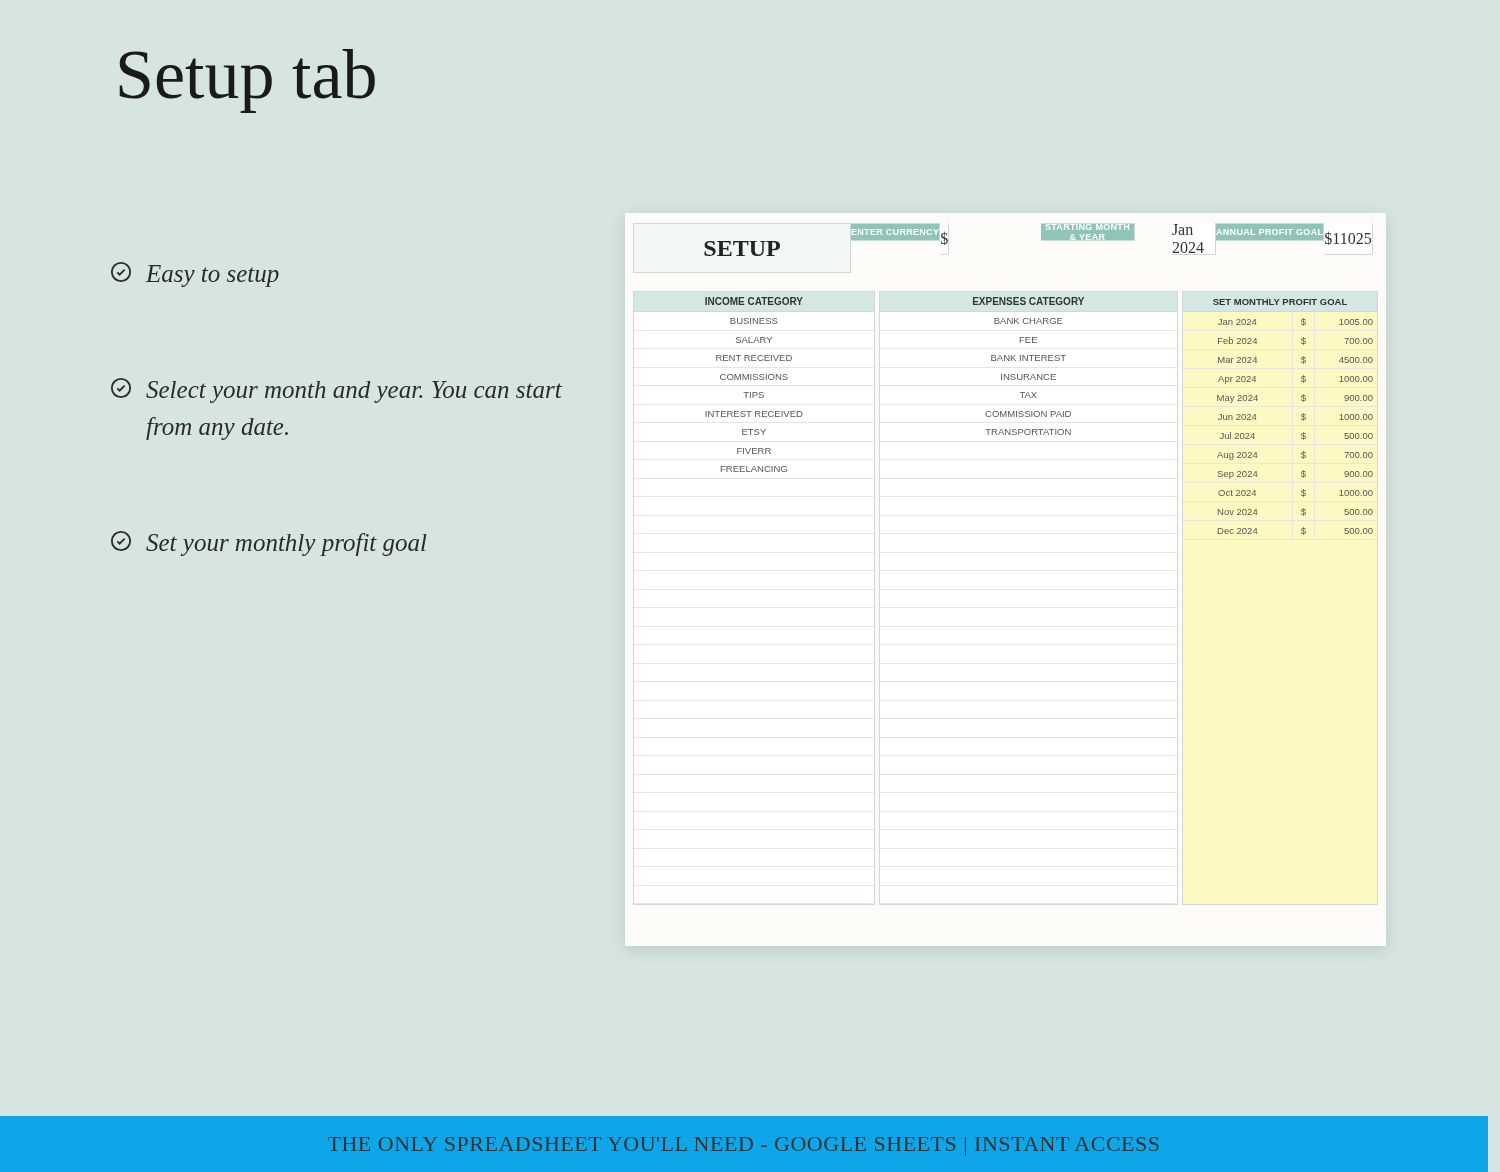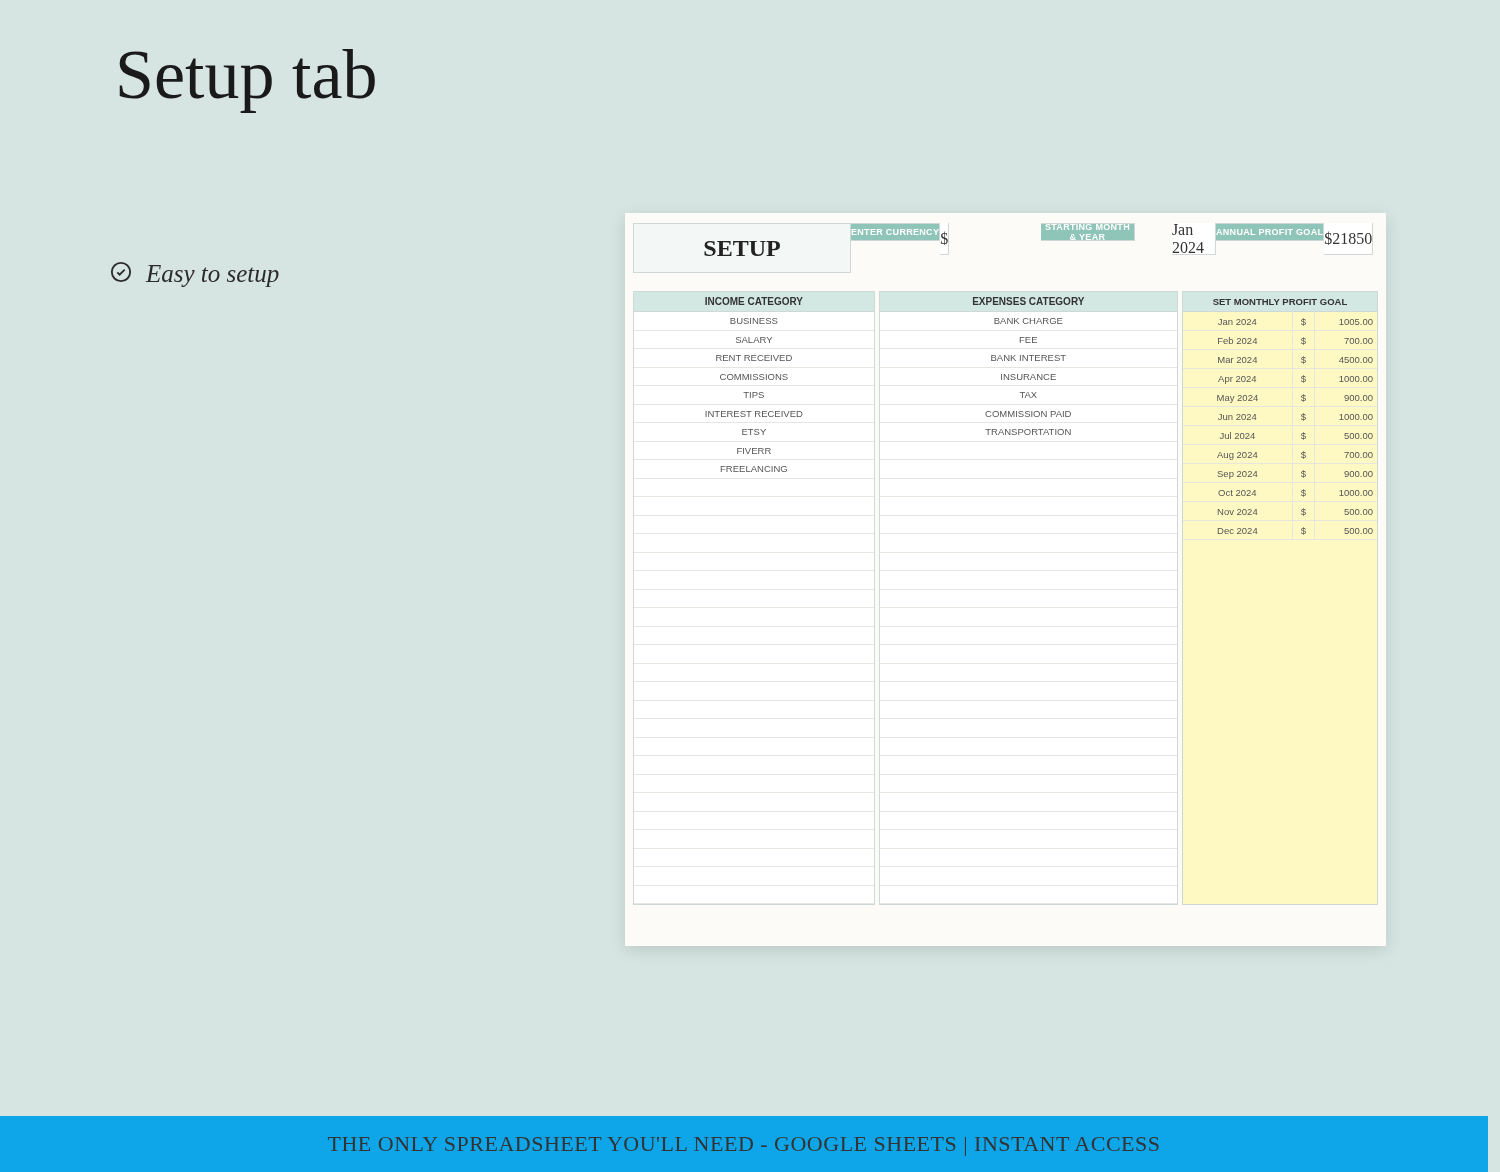--- a/index.html
+++ b/index.html
@@ -164,36 +164,50 @@
 <h1 class="page-title">Setup tab</h1>
 
 <div class="bullets" id="bullets-container">
     <div class="bullet">
       <span class="check-icon"><svg viewBox="0 0 24 24" fill="none" stroke="#2b2b2b" stroke-width="2">
           <circle cx="12" cy="12" r="10"></circle>
           <path d="M8 12.5l2.5 2.5L16 9.5"></path>
         </svg></span>
       <span class="bullet-text">Easy to setup</span>
     </div>
+    <div class="bullet">
+      <span class="check-icon"><svg viewBox="0 0 24 24" fill="none" stroke="#2b2b2b" stroke-width="2">
+          <circle cx="12" cy="12" r="10"></circle>
+          <path d="M8 12.5l2.5 2.5L16 9.5"></path>
+        </svg></span>
+      <span class="bullet-text">Select your month and year. You can start from any date.</span>
+    </div>
+    <div class="bullet">
+      <span class="check-icon"><svg viewBox="0 0 24 24" fill="none" stroke="#2b2b2b" stroke-width="2">
+          <circle cx="12" cy="12" r="10"></circle>
+          <path d="M8 12.5l2.5 2.5L16 9.5"></path>
+        </svg></span>
+      <span class="bullet-text">Set your monthly profit goal</span>
+    </div>
   </div>
 
 <div class="spreadsheet">
   <div class="top-row">
     <div class="setup-label">SETUP</div>
     <div class="top-col col-a">
       <div class="hdr-cell">ENTER CURRENCY</div>
       <div class="val-cell">$</div>
     </div>
     <div class="top-col col-b">
       <div class="hdr-cell">STARTING MONTH &amp; YEAR</div>
       <div class="val-cell">Jan 2024</div>
     </div>
     <div class="top-col col-c">
       <div class="hdr-cell">ANNUAL PROFIT GOAL</div>
-      <div class="val-cell">$21850</div>
+      <div class="val-cell">$11025</div>
     </div>
   </div>
 
   <div class="tables-row">
     <div class="cat-table income-table">
       <div class="cat-head">INCOME CATEGORY</div>
       <div id="income-rows">
           <div class="cat-row">BUSINESS</div>
           <div class="cat-row">SALARY</div>
           <div class="cat-row">RENT RECEIVED</div>

